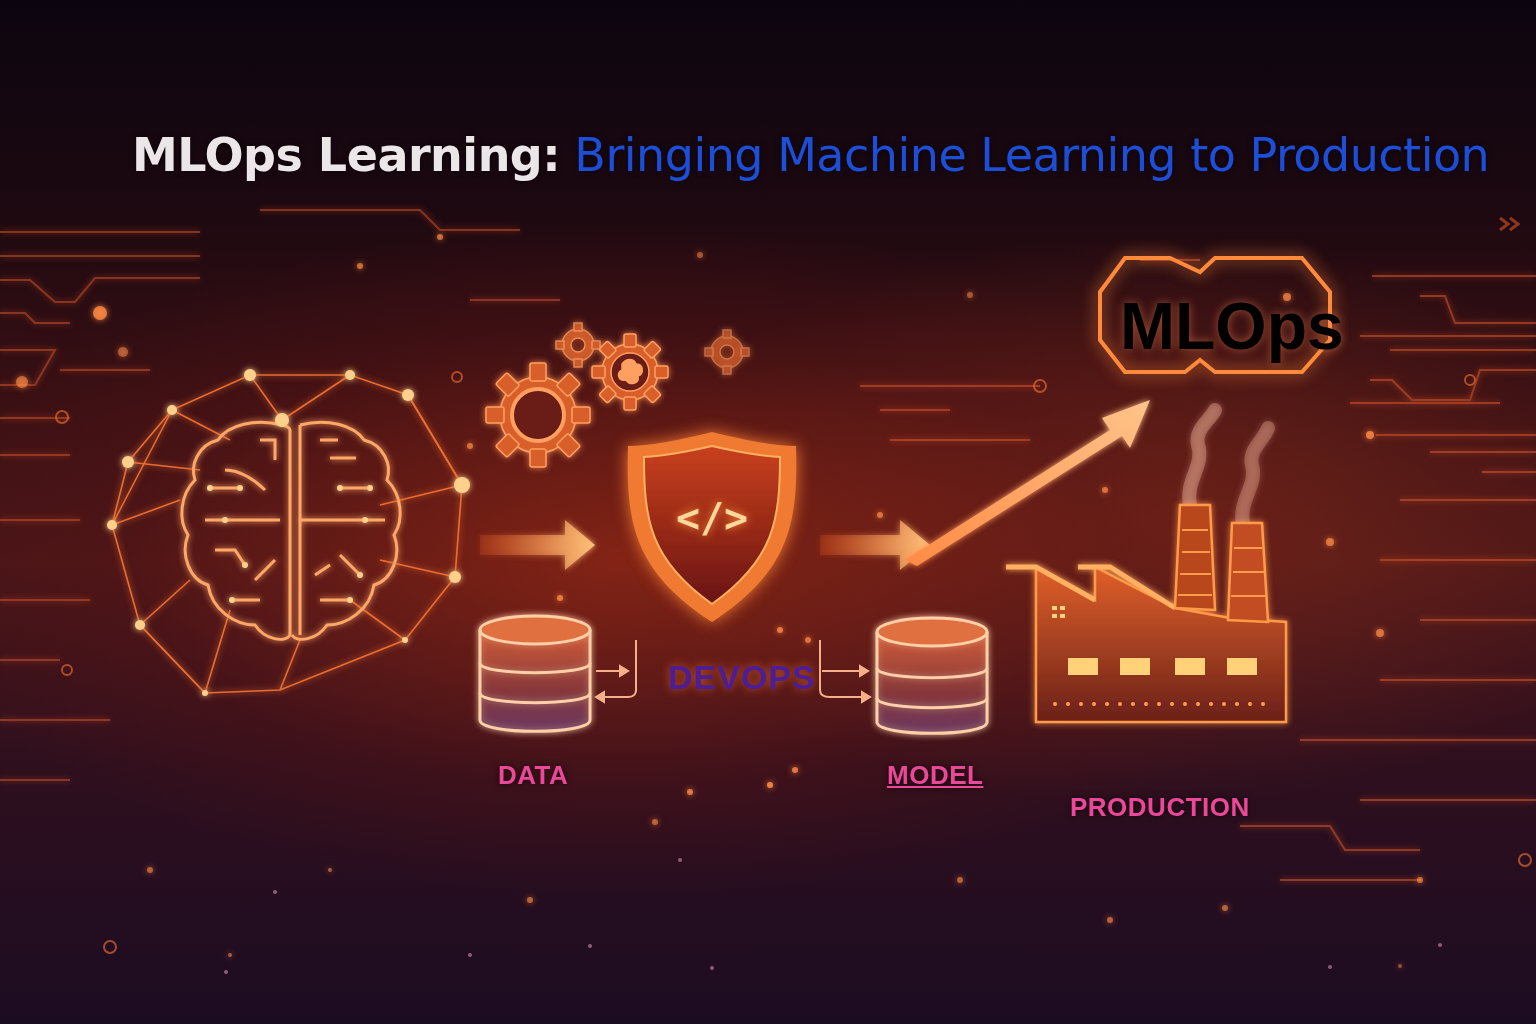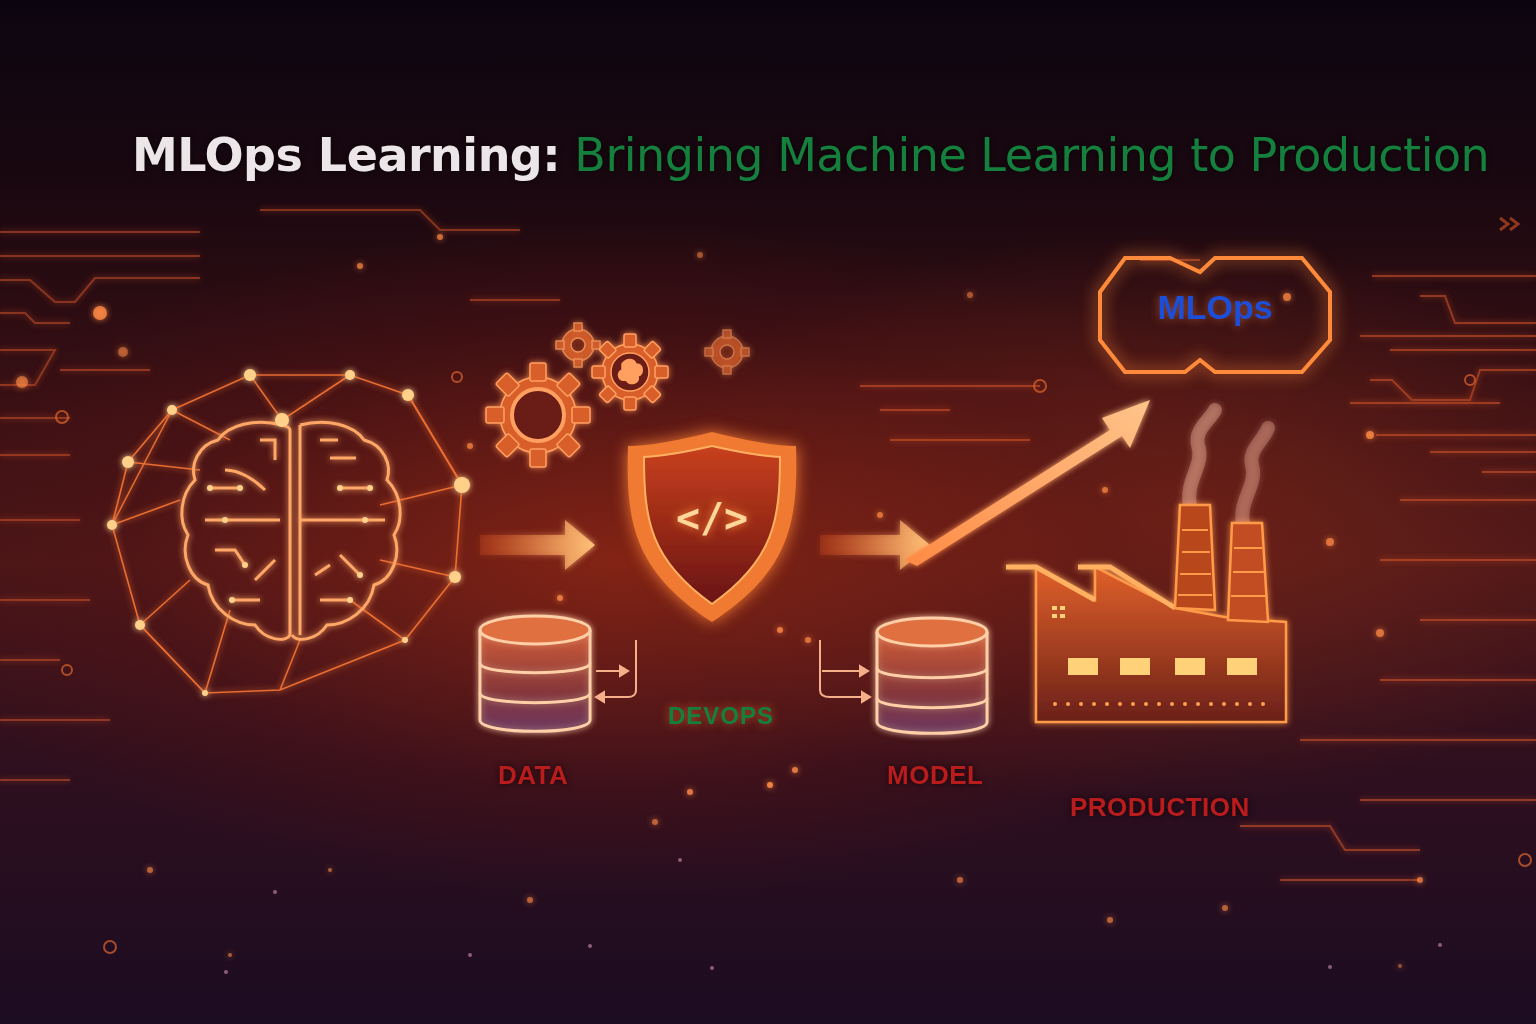--- a/index.html
+++ b/index.html
@@ -10,35 +10,34 @@
       radial-gradient(ellipse 700px 380px at 1150px 520px, rgba(140,45,25,0.6), rgba(0,0,0,0) 75%),
       linear-gradient(180deg, #0c0510 0%, #1a0810 18%, #3a1014 40%, #4a1618 55%, #2e0f1e 75%, #1c0c22 100%);
     font-family:"DejaVu Sans", sans-serif;
   }
   .abs { position:absolute; }
   .title {
     left:132px; top:128px; font-size:46px; color:#ece6e8; white-space:nowrap;
     letter-spacing:-0.5px; text-shadow:0 0 6px rgba(0,0,0,0.6);
   }
   .title .bold { font-weight:bold; }
-  .title .light { font-weight:normal; color:#15803d; }
+  .title .light { font-weight:normal; color:#1d4ed8; }
   .circuit { left:0; top:0; width:1536px; height:1024px; }
   .label {
-    font-family:"Liberation Sans", sans-serif; font-weight:bold; color:#b91c1c;
+    font-family:"Liberation Sans", sans-serif; font-weight:bold; color:#ec4899;
     font-size:26px; letter-spacing:0.5px; text-shadow:0 0 6px rgba(0,0,0,0.7);
   }
   .devops-label {
     font-family:"Liberation Sans", sans-serif; font-weight:bold;
-    color:#15803d; font-size:24px; letter-spacing:1px;
+    color:#4c1d95; font-size:34px; letter-spacing:1px;
     text-shadow:0 0 10px rgba(255,120,50,0.6);
-    margin-top:44px;
   }
   .mlops-badge-text {
     font-family:"Liberation Sans", sans-serif; font-weight:bold;
-    color:#1d4ed8; font-size:34px; text-shadow:0 0 10px rgba(255,140,80,0.5);
+    color:#000000; font-size:66px; text-shadow:0 0 10px rgba(255,140,80,0.5);
   }
 </style>
 </head>
 <body>
 
 <div class="abs title">
   <span class="bold">MLOps Learning:</span><span class="light"> Bringing Machine Learning to Production</span>
 </div>
 
 <svg class="abs circuit" viewBox="0 0 1536 1024">
@@ -394,14 +393,14 @@
     </g>
   </g>
 </svg>
 
 <div class="abs" style="left:664px; top:495px; width:96px; text-align:center; font-family:'DejaVu Sans Mono', monospace; font-weight:bold; font-size:40px; color:#ffd79a; text-shadow:0 0 10px #ff8a3a;">&lt;/&gt;</div>
 
 <div class="abs mlops-badge-text" style="left:1120px; top:288px; width:190px; text-align:center;">MLOps</div>
 
 <div class="abs devops-label" style="left:668px; top:658px;">DEVOPS</div>
 <div class="abs label" style="left:498px; top:760px;">DATA</div>
-<div class="abs label" style="left:887px; top:760px;">MODEL</div>
+<div class="abs label" style="left:887px; top:760px;text-decoration:underline;">MODEL</div>
 <div class="abs label" style="left:1070px; top:792px;">PRODUCTION</div>
 
 </body></html>

